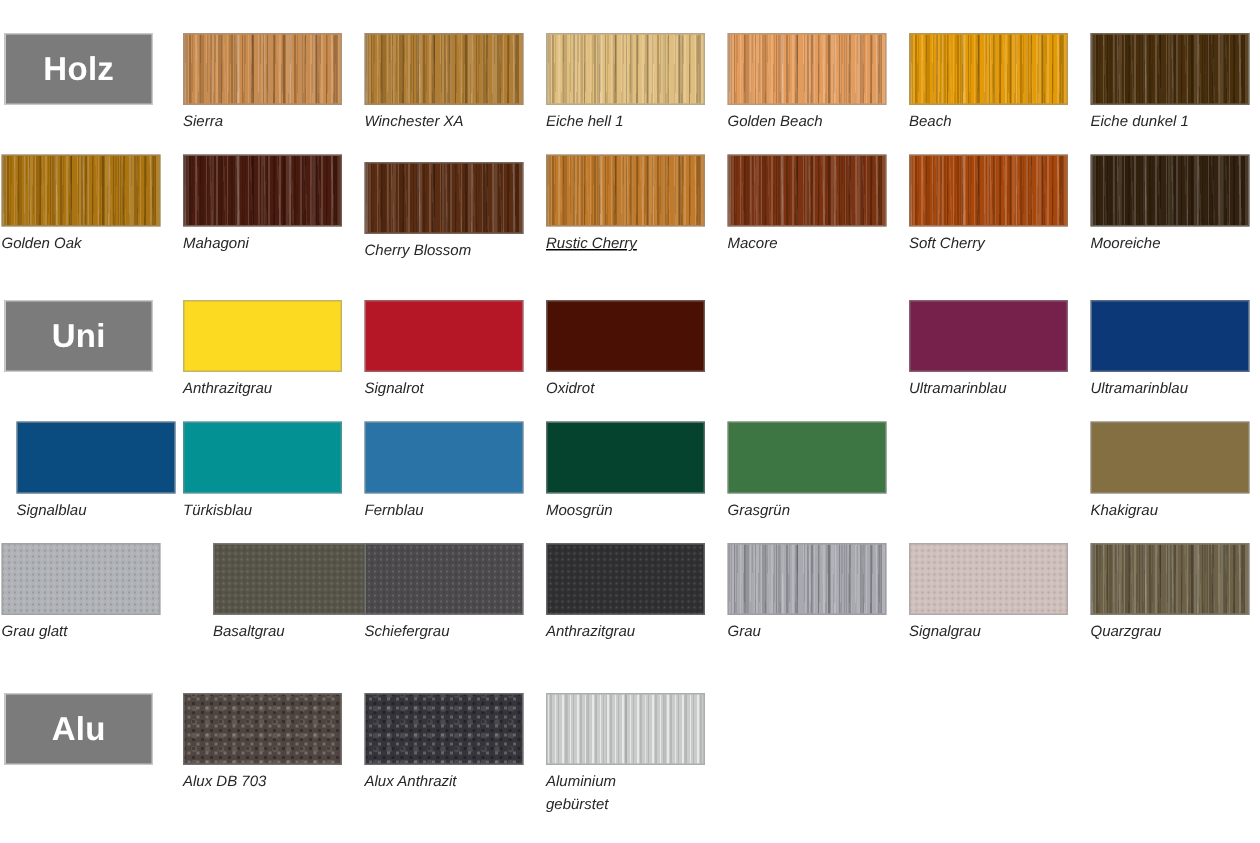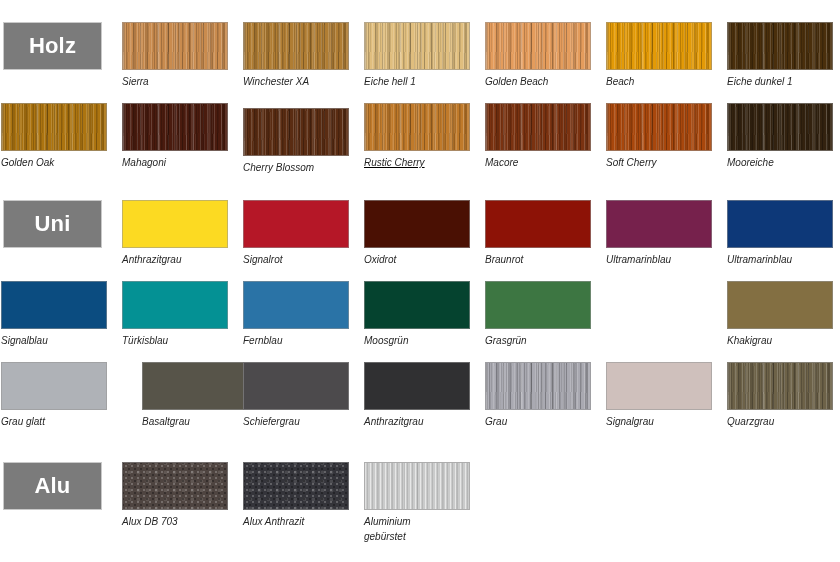--- a/index.html
+++ b/index.html
@@ -204,39 +204,33 @@
         <div class="tex flat"></div>
       </div>
       <div class="name">Signalrot</div>
     </div>
     <div class="cell" style="left: 364px; top: 200px;">
       <div class="chip" style="background: rgb(74, 16, 3);">
         <div class="tex flat"></div>
       </div>
       <div class="name">Oxidrot</div>
     </div>
-    <div class="cell" style="left: 485px; top: 200px;">
-      <div class="chip" style="background: rgb(141, 18, 6);">
-        <div class="tex flat"></div>
-      </div>
-      <div class="name">Braunrot</div>
-    </div>
     <div class="cell" style="left: 606px; top: 200px;">
       <div class="chip" style="background: rgb(118, 33, 76);">
         <div class="tex flat"></div>
       </div>
       <div class="name">Ultramarinblau</div>
     </div>
     <div class="cell" style="left: 727px; top: 200px;">
       <div class="chip" style="background: rgb(13, 56, 120);">
         <div class="tex flat"></div>
       </div>
       <div class="name">Ultramarinblau</div>
     </div>
-    <div class="cell" style="left: 1px; top: 281px;">
+    <div class="cell" style="left: 1px; top: 281px; padding-left: 10px;">
       <div class="chip" style="background: rgb(11, 76, 128);">
         <div class="tex flat"></div>
       </div>
       <div class="name">Signalblau</div>
     </div>
     <div class="cell" style="left: 122px; top: 281px;">
       <div class="chip" style="background: rgb(4, 145, 148);">
         <div class="tex flat"></div>
       </div>
       <div class="name">Türkisblau</div>

